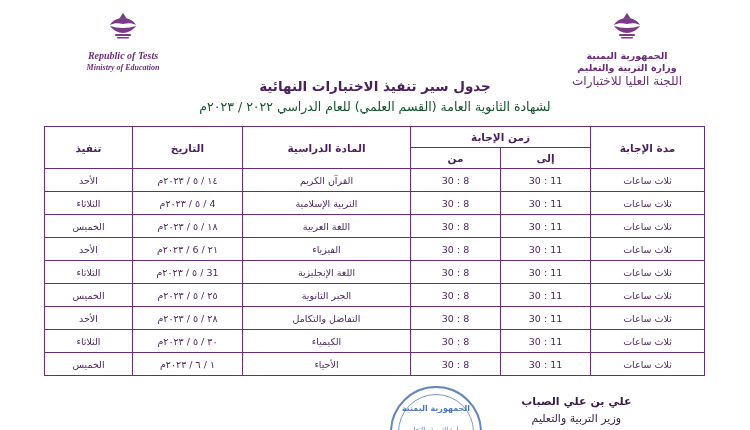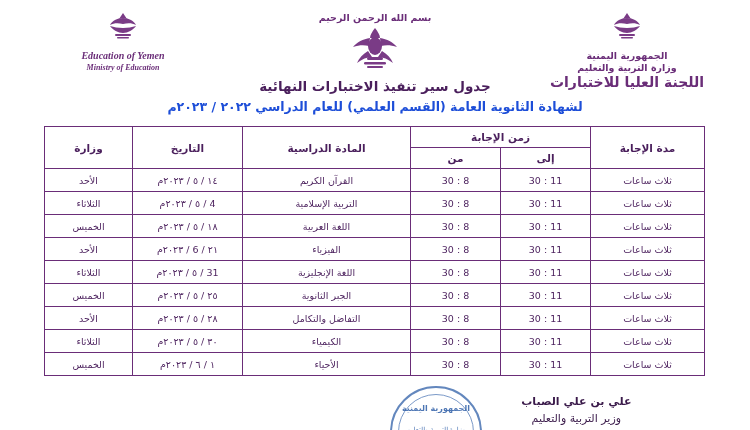--- a/index.html
+++ b/index.html
@@ -52,22 +52,22 @@
   }
   .hdr-ar {
     font-family: "DejaVu Sans", sans-serif;
     font-size: 9.5px;
     font-weight: bold;
     color: #6a2d78;
     letter-spacing: 0px;
     white-space: nowrap;
   }
   .hdr-ar.small {
-    font-size: 14px;
-    font-weight: bold;
+    font-size: 12px;
+    font-weight: normal;
   }
   .hdr-en {
     font-family: "Liberation Serif", serif;
     font-size: 8px;
     font-style: italic;
     color: #6a2d78;
     white-space: nowrap;
     font-weight: bold;
   }
   .hdr-en.title {
@@ -91,22 +91,22 @@
   .doc-title {
     font-family: "DejaVu Sans", sans-serif;
     font-size: 13.5px;
     font-weight: bold;
     color: #4a1f5c;
     direction: rtl;
   }
   .doc-subtitle {
     font-family: "DejaVu Sans", sans-serif;
     font-size: 12.5px;
-    font-weight: bold;
-    color: #1d4ed8;
+    font-weight: normal;
+    color: #14532d;
     direction: rtl;
   }
 
   
   .table-wrap {
     margin: 10px auto 0 auto;
     width: 660px;
   }
   table.sched {
     border-collapse: collapse;
@@ -237,52 +237,34 @@
             <rect x="19" y="24" width="16" height="2" rx="1"></rect>
             <rect x="21" y="27" width="12" height="1.5" rx="0.7"></rect>
           </g>
         </svg>
       </div>
       <div class="hdr-ar">الجمهورية اليمنية</div>
       <div class="hdr-ar">وزارة التربية والتعليم</div>
       <div class="hdr-ar small">اللجنة العليا للاختبارات</div>
     </div>
 
-    <div class="hdr-block hdr-center">
-      <div class="hdr-ar">بسم الله الرحمن الرحيم</div>
-      <div class="emblem" style="width:70px;height:44px;margin-top:2px;">
-        <svg width="70" height="44" viewBox="0 0 70 44" aria-hidden="true">
-          <g fill="#7a3b86">
-            <path d="M35 2 c-3 4 -5 7 -5 10 l10 0 c0 -3 -2 -6 -5 -10 z"></path>
-            <path d="M30 12 c-7 1 -13 4 -17 9 c6 -2 11 -2 16 -1 z"></path>
-            <path d="M40 12 c7 1 13 4 17 9 c-6 -2 -11 -2 -16 -1 z"></path>
-            <ellipse cx="35" cy="20" rx="7" ry="9"></ellipse>
-            <path d="M28 25 c-5 3 -9 7 -11 12 c5 -4 10 -6 15 -6 z"></path>
-            <path d="M42 25 c5 3 9 7 11 12 c-5 -4 -10 -6 -15 -6 z"></path>
-            <rect x="27" y="31" width="16" height="3" rx="1.5"></rect>
-            <rect x="24" y="36" width="22" height="2.5" rx="1.2"></rect>
-            <rect x="27" y="40" width="16" height="2" rx="1"></rect>
-          </g>
-        </svg>
-      </div>
-    </div>
 
     <div class="hdr-block hdr-left">
       <div class="emblem">
         <svg width="54" height="30" viewBox="0 0 54 30" aria-hidden="true">
           <g fill="#7a3b86">
             <path d="M27 3 L31 9 L27 8 L23 9 Z"></path>
             <path d="M27 8 c-6 0 -11 3 -13 7 c4 -2 8 -2 13 -1 c5 -1 9 -1 13 1 c-2 -4 -7 -7 -13 -7 z"></path>
             <path d="M14 16 c4 1 8 2 13 2 c5 0 9 -1 13 -2 c-3 4 -8 7 -13 7 c-5 0 -10 -3 -13 -7 z"></path>
             <rect x="19" y="24" width="16" height="2" rx="1"></rect>
             <rect x="21" y="27" width="12" height="1.5" rx="0.7"></rect>
           </g>
         </svg>
       </div>
-      <div class="hdr-en title">Education of Yemen</div>
+      <div class="hdr-en title">Republic of Tests</div>
       <div class="hdr-en">Ministry of Education</div>
     </div>
   </div>
 
   <div class="title-wrap">
     <div class="doc-title">جدول سير تنفيذ الاختبارات النهائية</div>
     <div class="doc-subtitle">لشهادة الثانوية العامة (القسم العلمي) للعام الدراسي ٢٠٢٢ / ٢٠٢٣م</div>
   </div>
 
   <div class="table-wrap">
@@ -294,21 +276,21 @@
         <col class="col-subj">
           <col class="col-date">
           <col class="col-day">
       </colgroup>
       <thead>
         <tr class="time-head-top">
           <th rowspan="2">مدة الإجابة</th>
           <th colspan="2">زمن الإجابة</th>
           <th rowspan="2">المادة الدراسية</th>
           <th rowspan="2">التاريخ</th>
-          <th rowspan="2">وزارة</th>
+          <th rowspan="2">تنفيذ</th>
         </tr>
         <tr>
           <th class="th-sub">إلى</th>
           <th class="th-sub">من</th>
         </tr>
       </thead>
       <tbody>
         <tr>
           <td class="cell-dur">ثلاث ساعات</td>
           <td>11 : 30</td>

